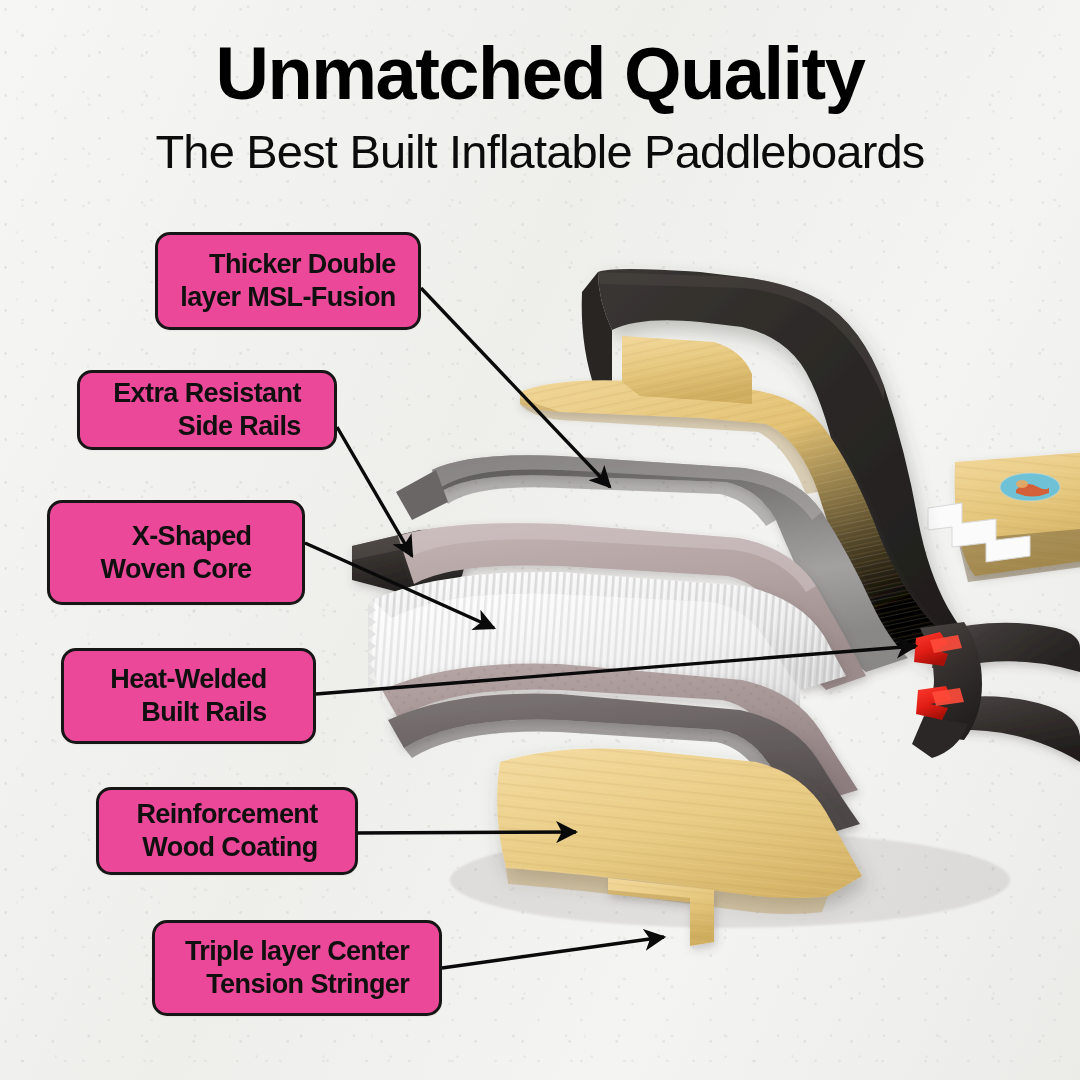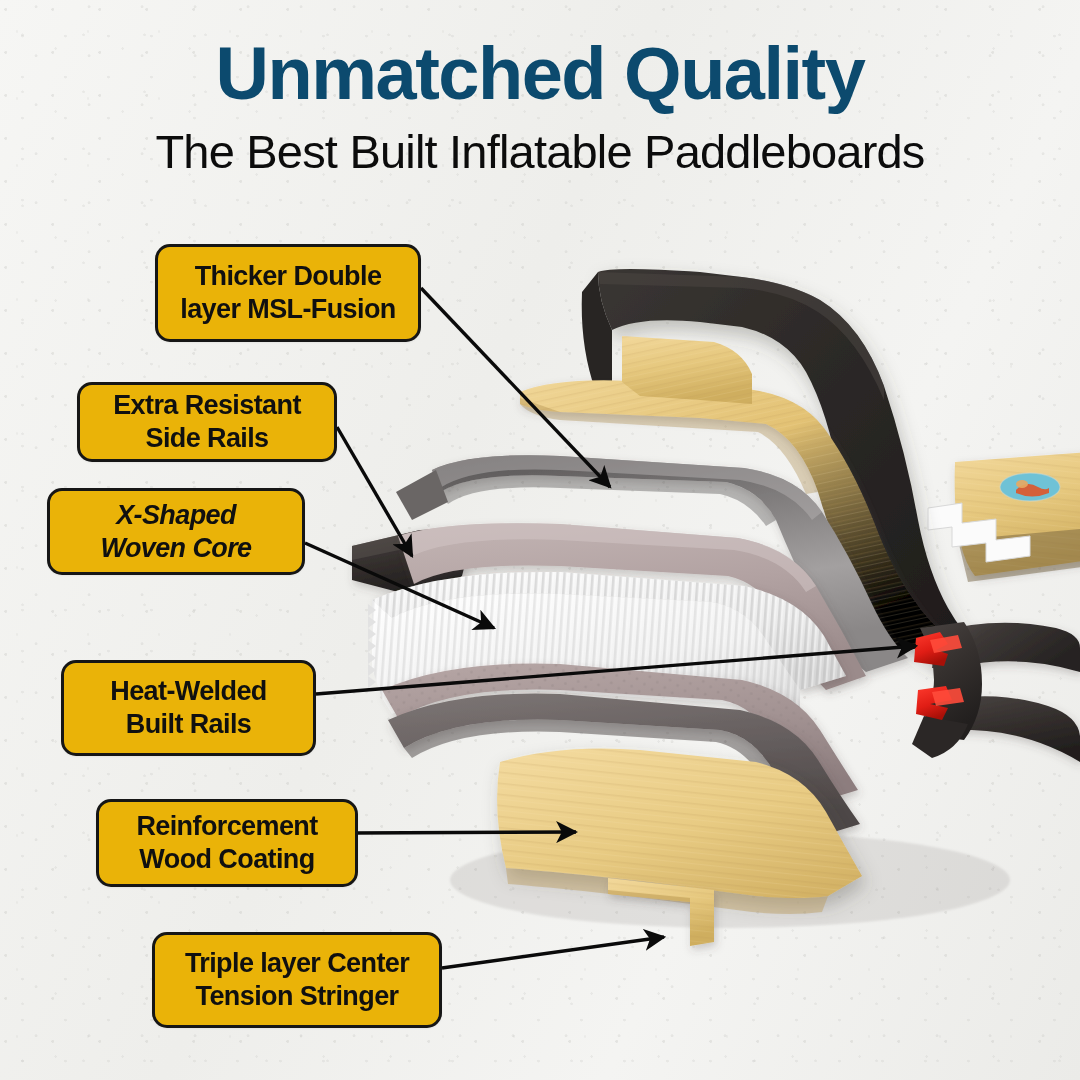--- a/index.html
+++ b/index.html
@@ -24,58 +24,57 @@
       linear-gradient(115deg,#f6f6f4 0%,#eeeeeb 42%,#f4f4f2 70%,#ebebe8 100%);
     background-size:47px 43px,61px 57px,53px 49px,67px 63px,43px 41px,71px 67px,100% 100%;
     z-index:0;
   }
 
   
   #header{position:absolute;top:0;left:0;width:1080px;z-index:40;text-align:center;}
   #title{
     margin:0;padding-top:36px;
     font-size:74px;font-weight:bold;letter-spacing:-1.5px;
-    color:#0c4a6e;line-height:1.02;
+    color:#000000;line-height:1.02;
     font-family:"Liberation Sans", sans-serif;
   }
   #subtitle{
     margin:0;padding-top:16px;
     font-size:47px;font-weight:normal;letter-spacing:-0.8px;
     color:#0c0c0c;line-height:1.05;
     font-family:"Liberation Sans", sans-serif;
   }
 
   
   #illustration{position:absolute;inset:0;z-index:10;}
 
   
   .callout{
     position:absolute;z-index:45;
     box-sizing:border-box;
     border:3px solid #161616;
     border-radius:15px;
-    background:#eab308;
+    background:#ec4899;
     display:flex;align-items:center;justify-content:center;
-    text-align:center;
+    text-align:right;
     padding:6px 10px;
     box-shadow:0 1px 2px rgba(0,0,0,.05);
-    margin-top:12px;
   }
   .callout span{
     display:block;
     font-size:27px;font-weight:bold;
     letter-spacing:-0.6px;
     line-height:1.22;
     color:#101010;
     font-family:"Liberation Sans", sans-serif;
     white-space:pre-line;
   }
   #callout-0{left:155px;top:232px;width:266px;height:98px;}
   #callout-1{left:77px;top:370px;width:260px;height:80px;}
-  #callout-2{left:47px;top:476px;width:258px;height:87px;font-style:italic;}
+  #callout-2{left:47px;top:500px;width:258px;height:105px;}
   #callout-3{left:61px;top:648px;width:255px;height:96px;}
   #callout-4{left:96px;top:787px;width:262px;height:88px;}
   #callout-5{left:152px;top:920px;width:290px;height:96px;}
 
   #leader-lines{position:absolute;inset:0;z-index:44;pointer-events:none;}
 </style>
 </head>
 <body>
 
 <div id="bg-texture"></div>

